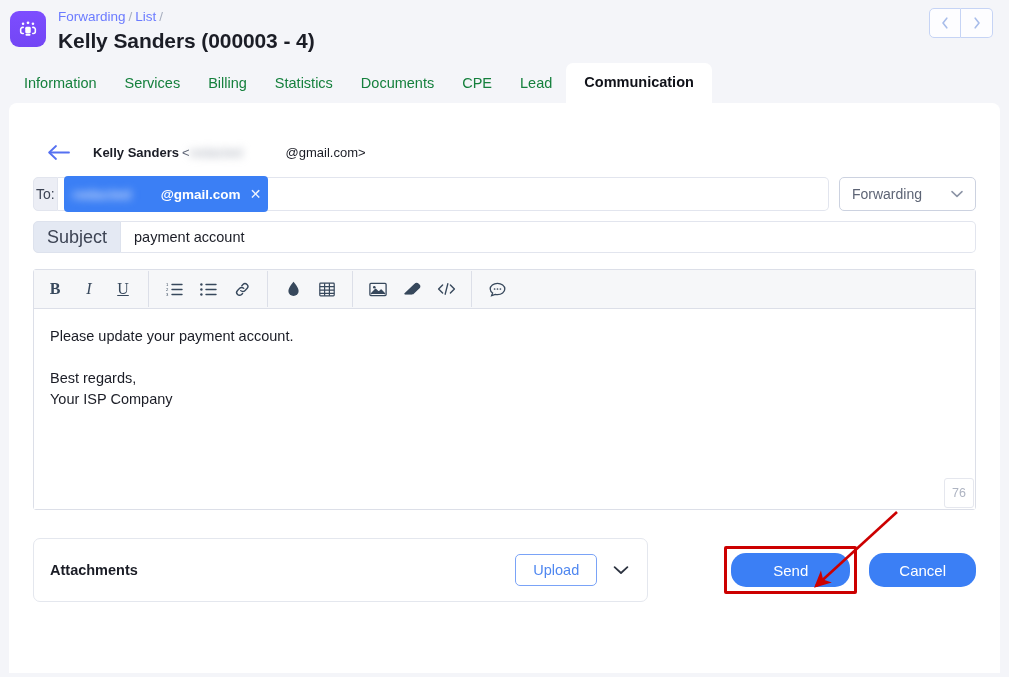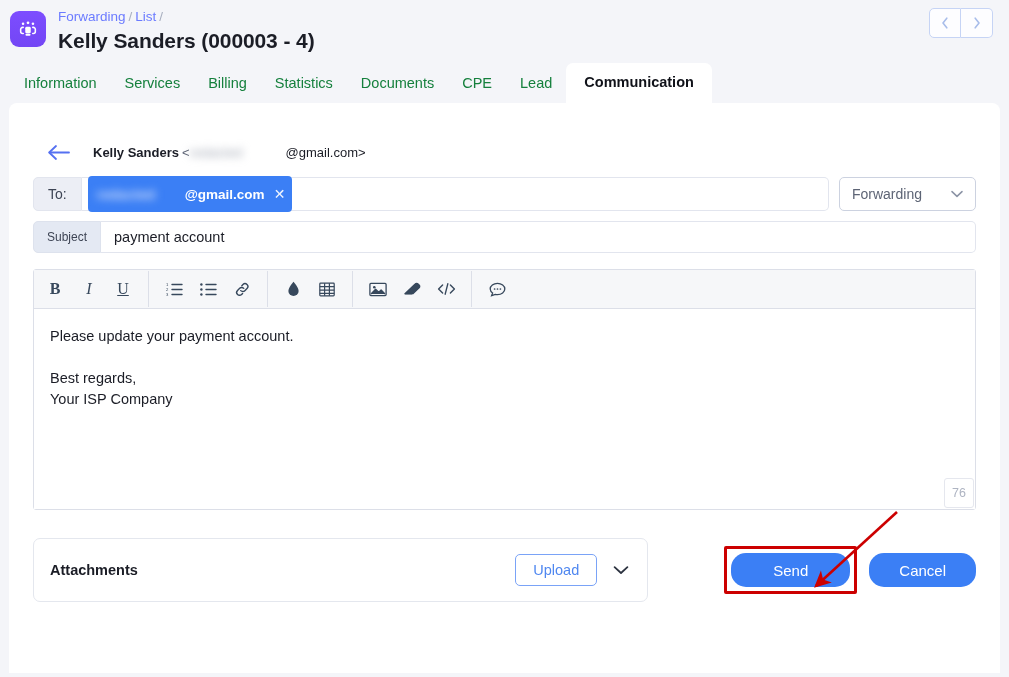--- a/index.html
+++ b/index.html
@@ -139,21 +139,21 @@
     margin-top: 6px;
     height: 34px;
   }
   #to-label {
     background: #eceef5;
     border: 1px solid #e2e5ee;
     border-radius: 5px 0 0 5px;
     font-size: 14px;
     color: #3d4454;
     display: flex; align-items: center;
-    padding: 0 14px;
+    padding: 0 2px;
   }
   #to-field {
     flex: 1;
     border: 1px solid #e2e5ee;
     border-left: none;
     border-radius: 0 5px 5px 0;
     background: #fff;
     display: flex; align-items: center;
     padding: 0 6px;
     min-width: 0;
@@ -196,21 +196,21 @@
   #subject-row {
     display: flex;
     align-items: stretch;
     margin-top: 10px;
     height: 32px;
   }
   #subject-label {
     background: #e4e9f3;
     border: 1px solid #dde2ed;
     border-radius: 5px 0 0 5px;
-    font-size: 12px;
+    font-size: 18px;
     color: #3d4454;
     display: flex; align-items: center;
     padding: 0 13px;
   }
   #subject-input {
     flex: 1;
     border: 1px solid #e2e5ee;
     border-left: none;
     border-radius: 0 5px 5px 0;
     background: #fff;

